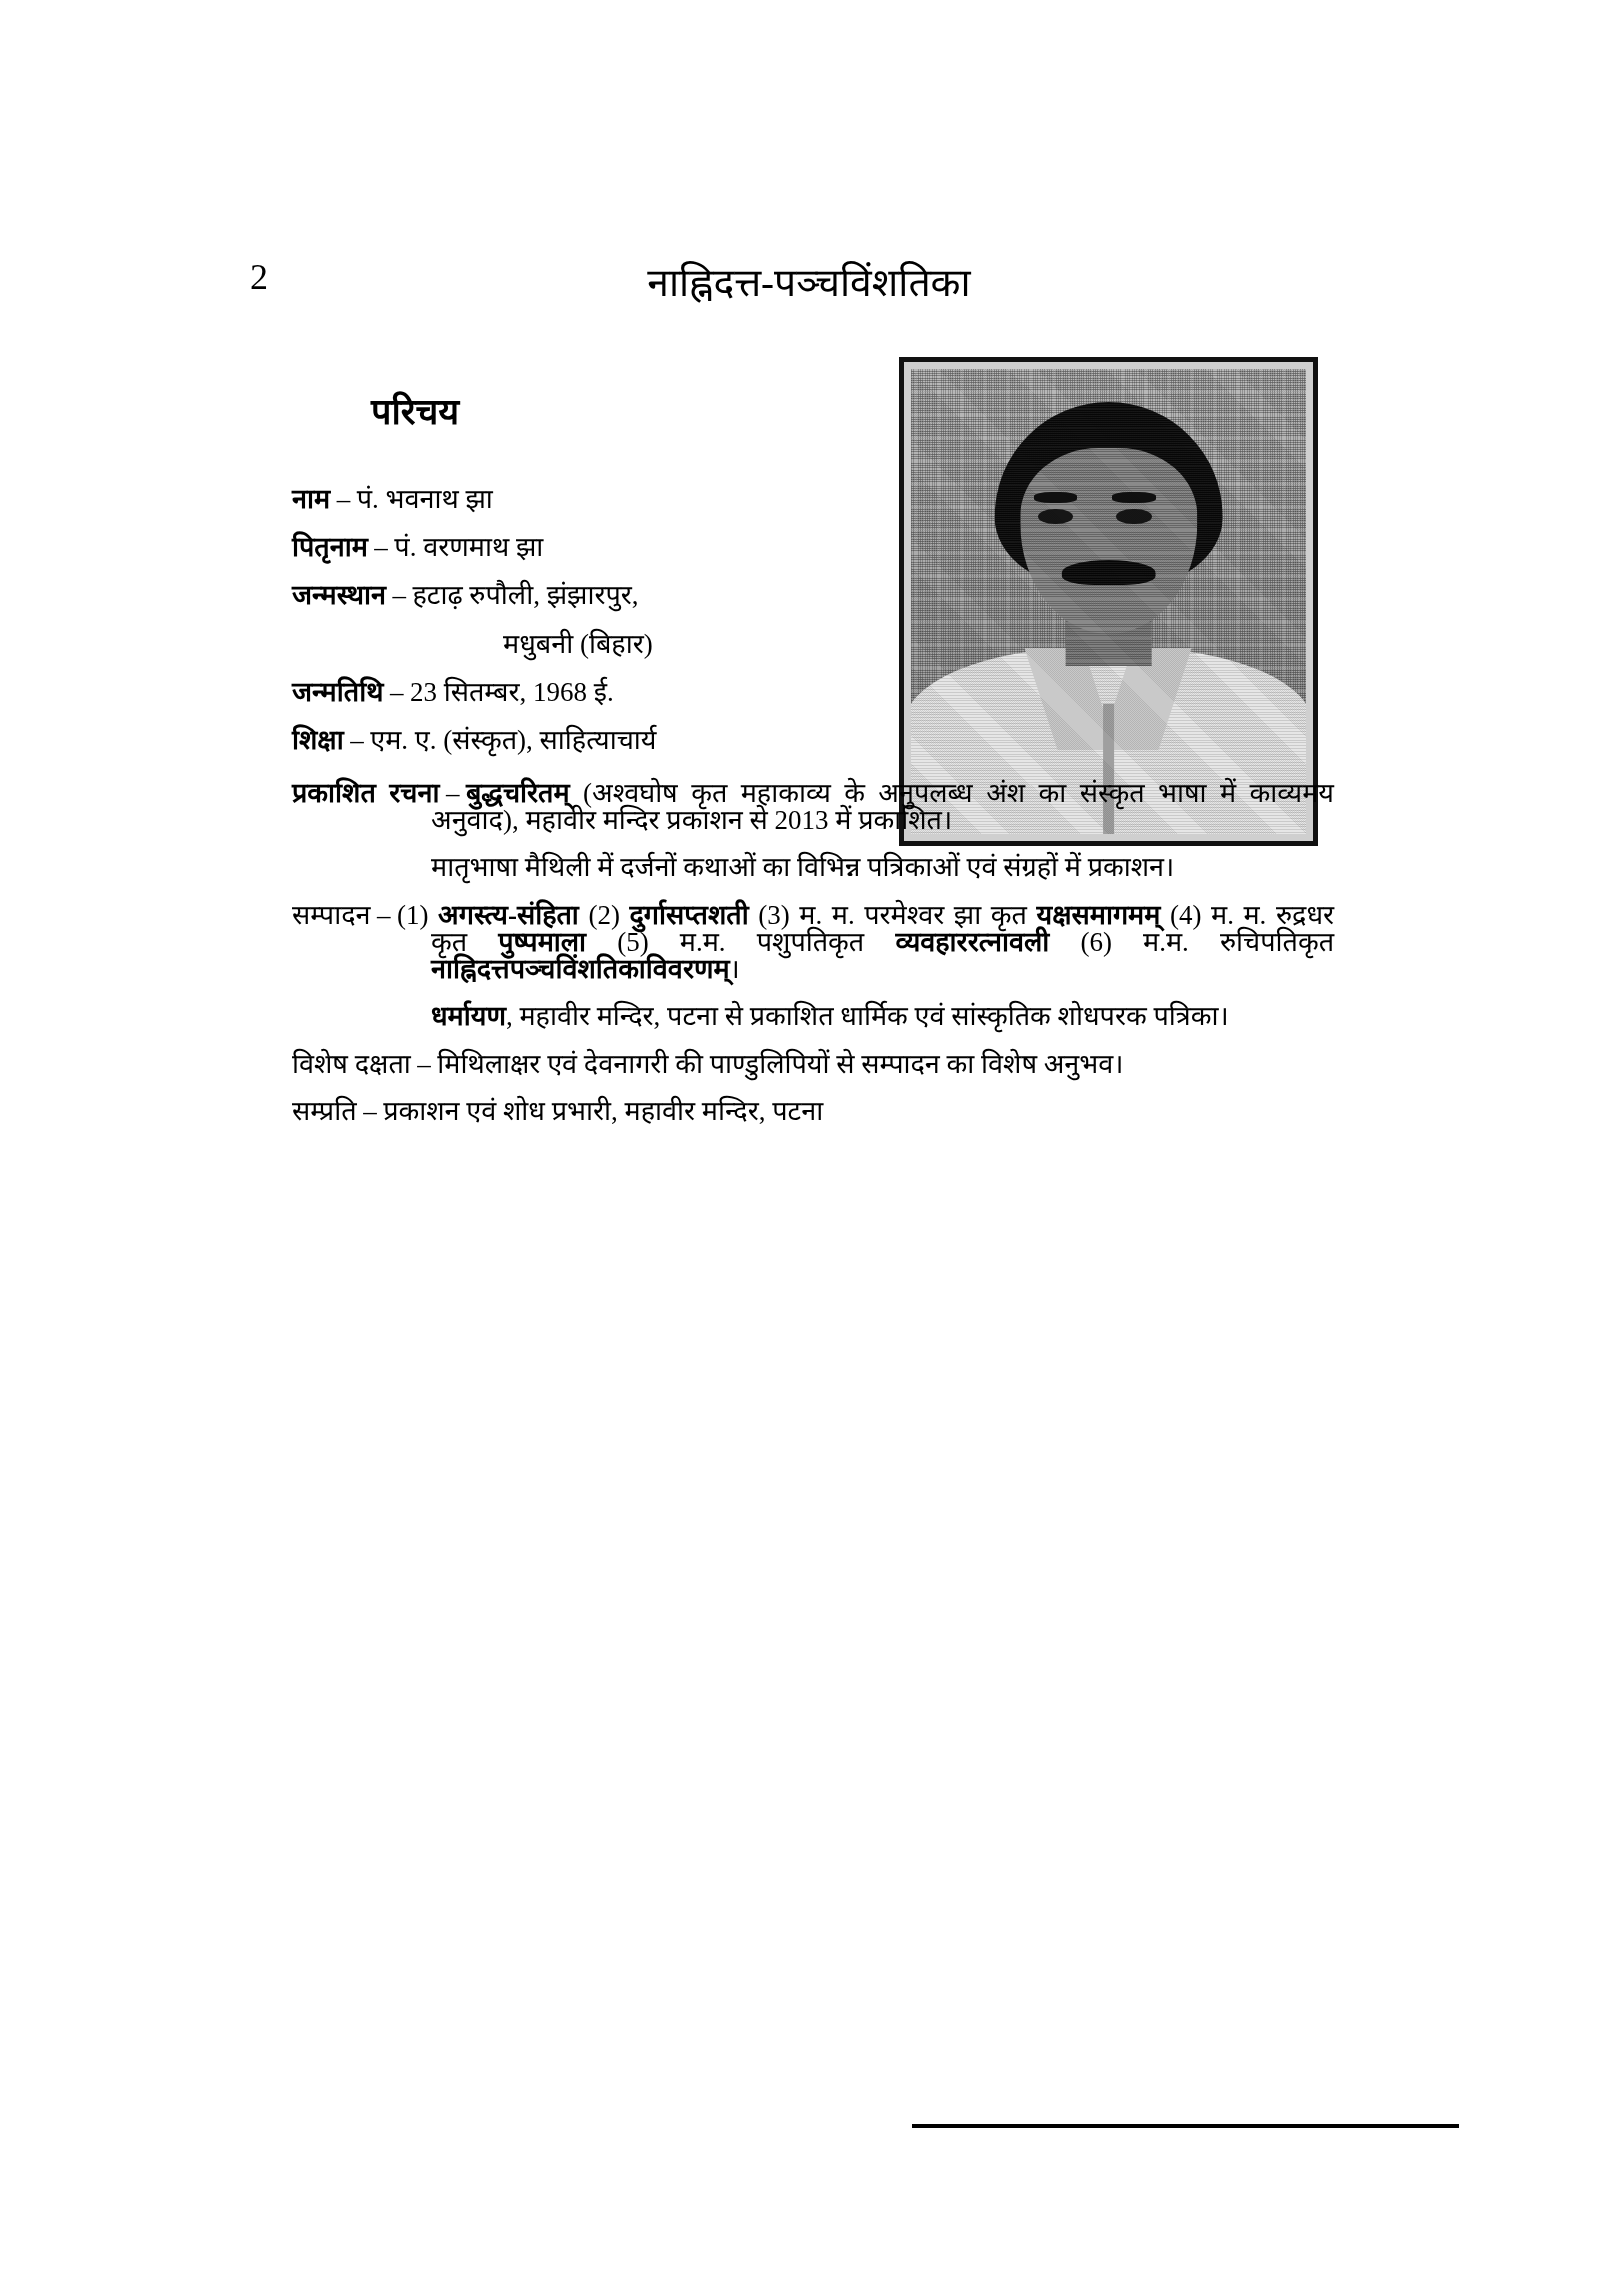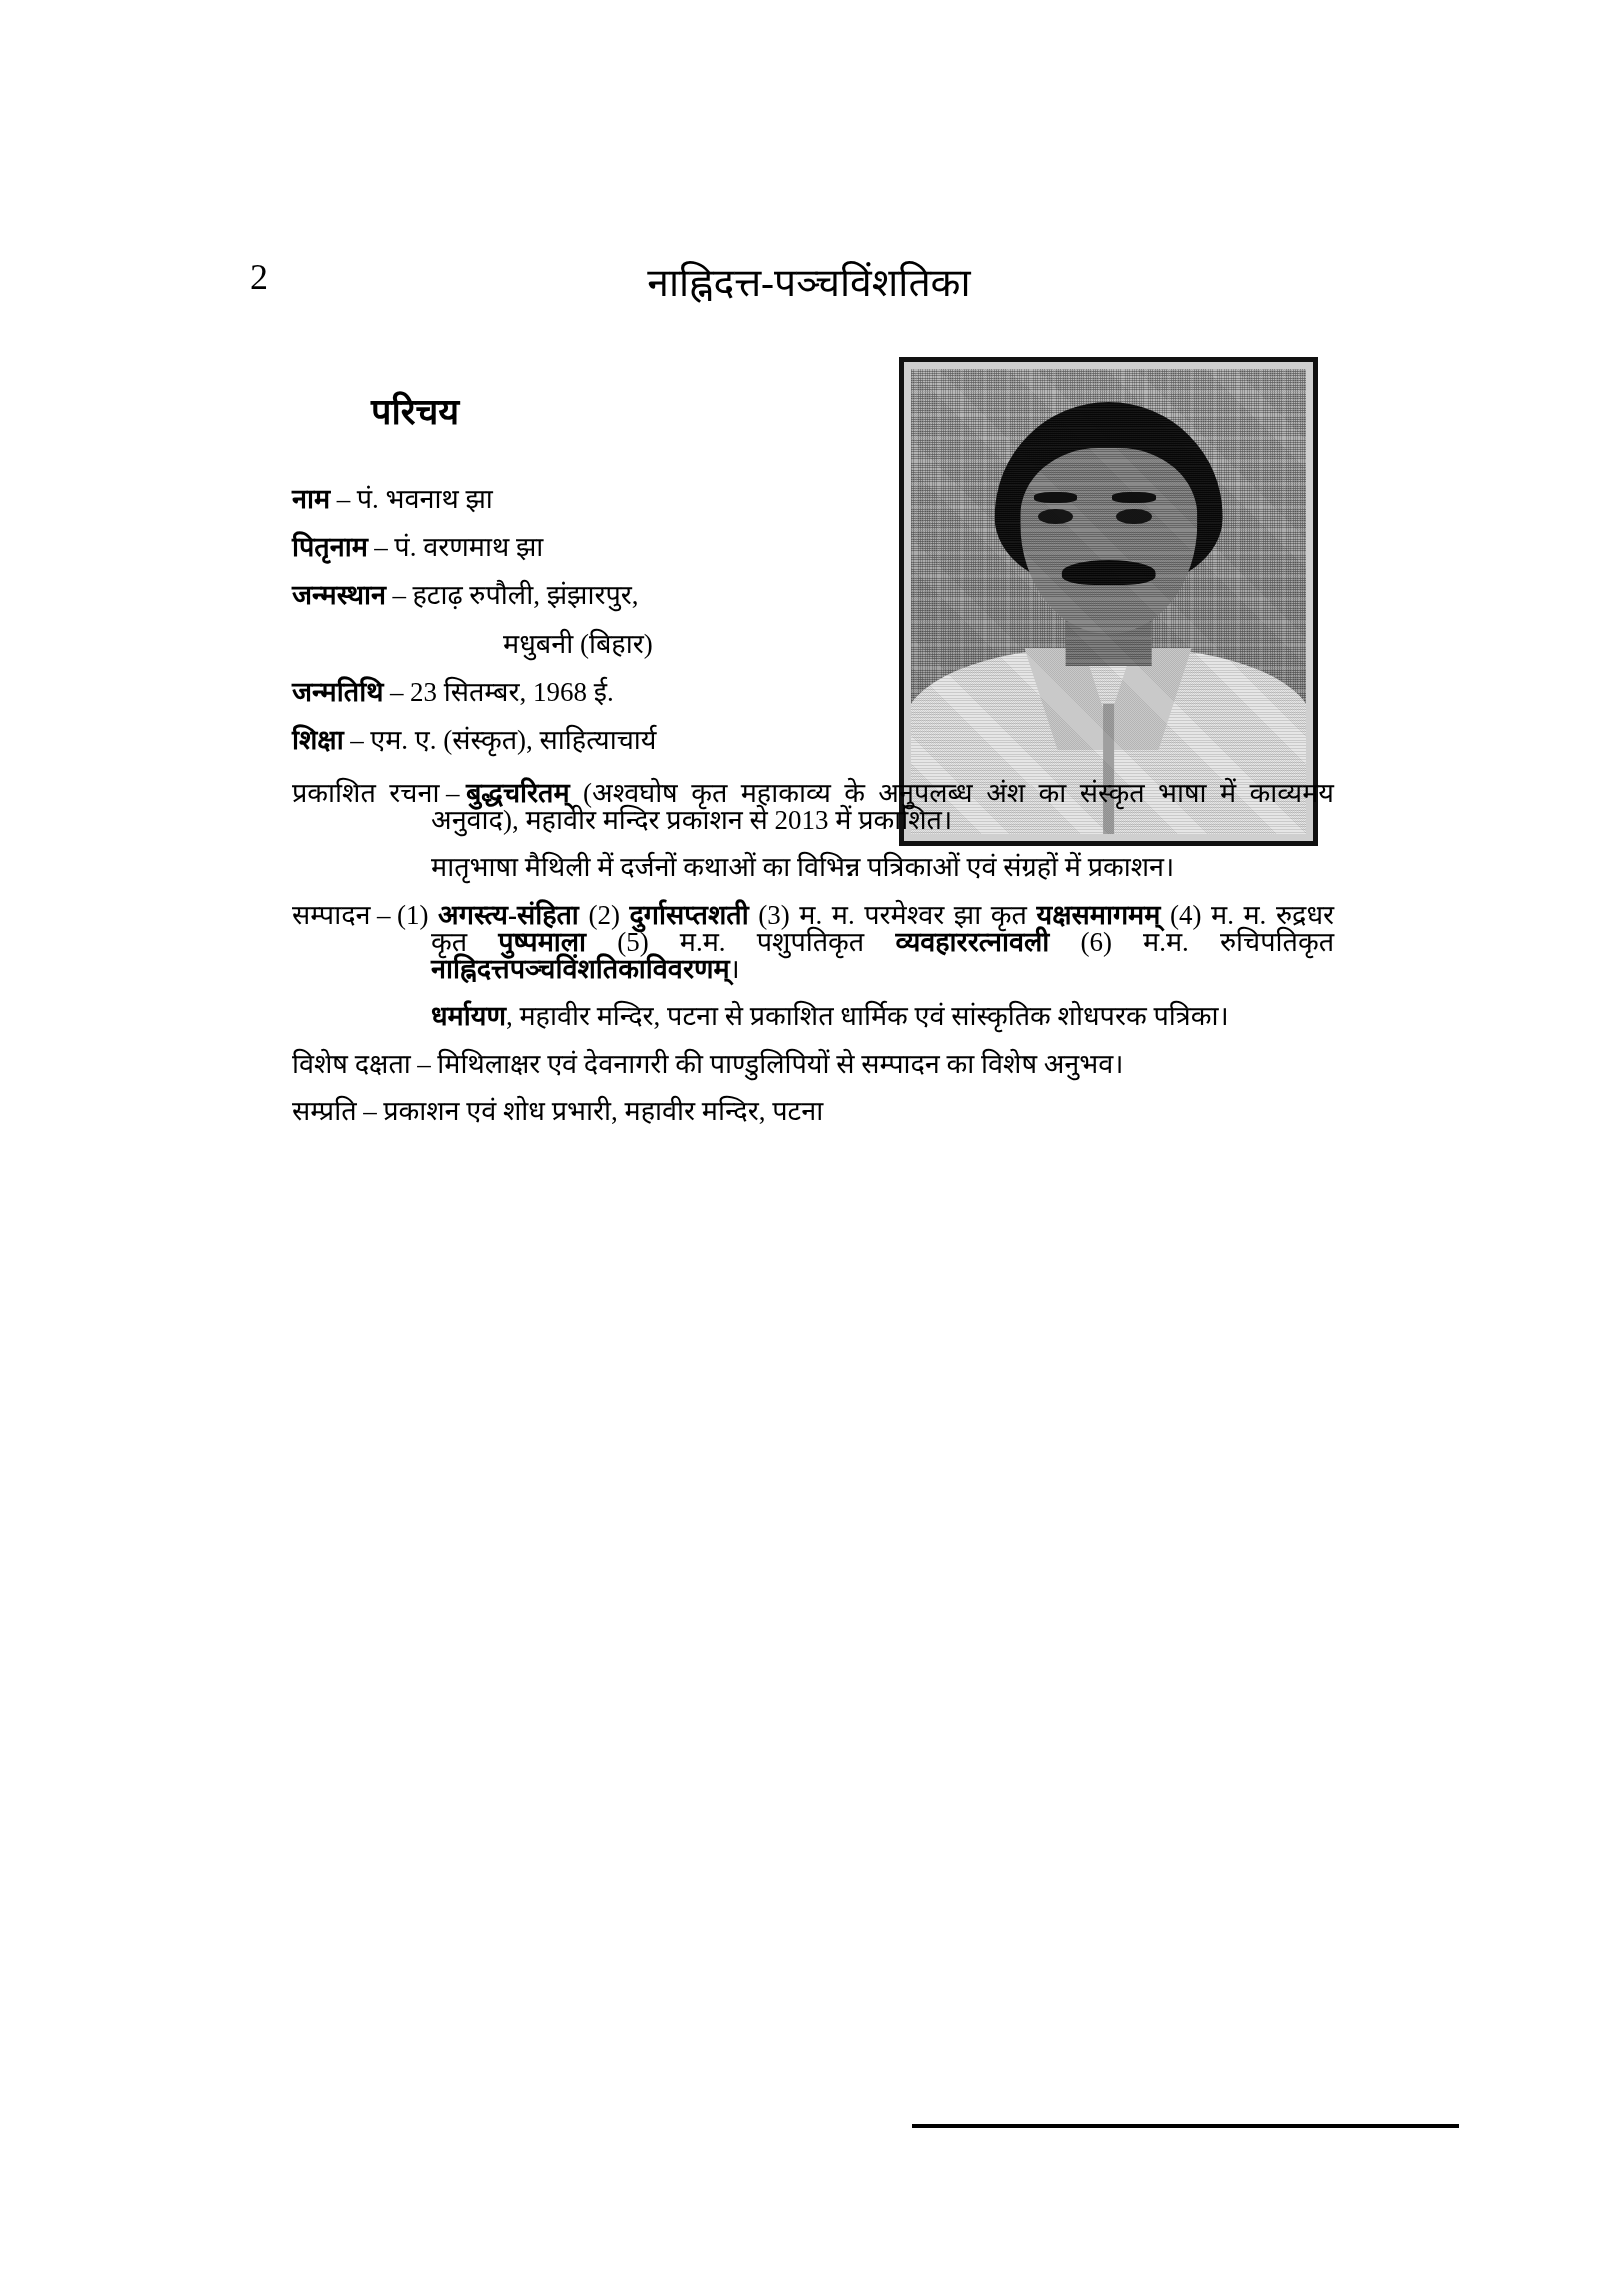--- a/index.html
+++ b/index.html
@@ -220,21 +220,21 @@
     display: block;
     margin-left: 211px;
     margin-top: 22px;
   }
 
   .para {
     margin-bottom: 20.4px;
     text-align: justify;
   }
   .para .lead-label {
-    font-weight: normal;
+    font-weight: bold;
   }
   .para .lead-label.plain {
     font-weight: normal;
     margin-top: 32px;
   }
   .para.hanging {
     padding-left: 139px;
     text-indent: -139px;
   }
   .para.indented {

